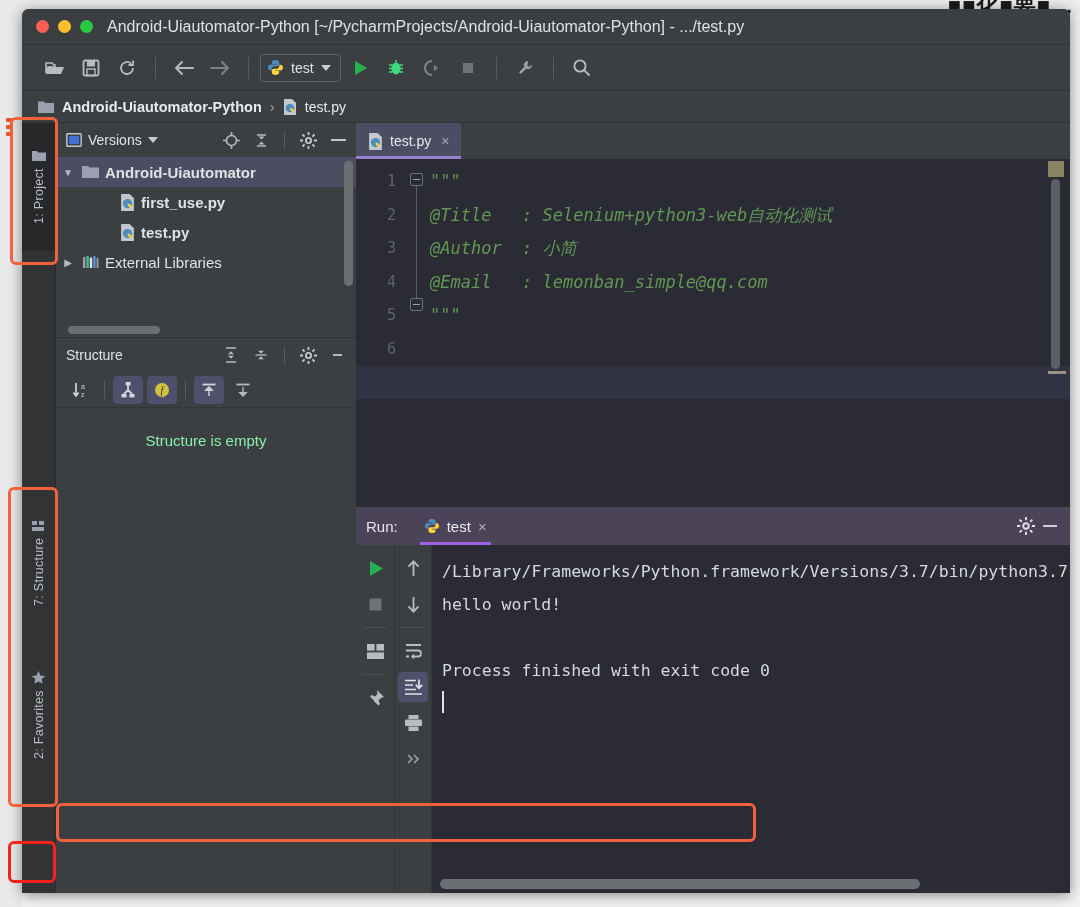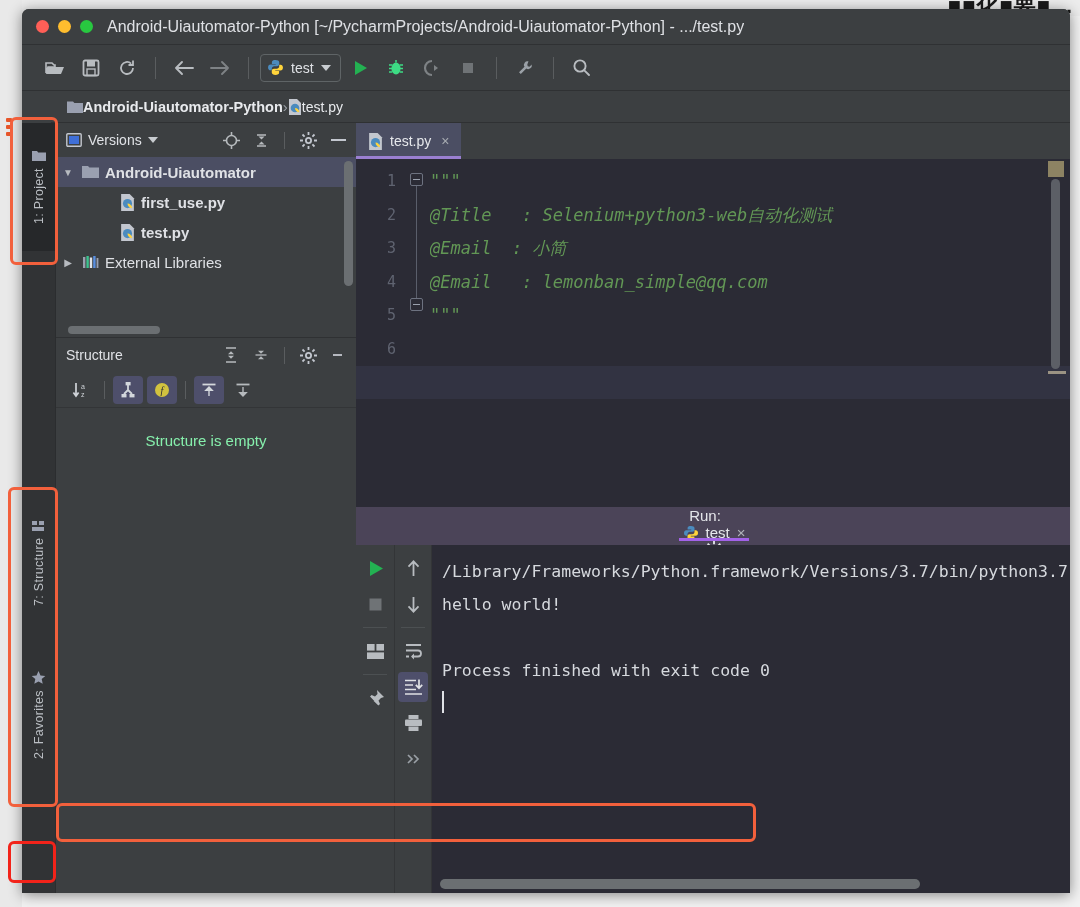--- a/index.html
+++ b/index.html
@@ -42,21 +42,21 @@
           border-radius:3px; cursor:pointer; }
   .sep { width:1px; height:22px; background:#5a5d5f; margin:0 9px; }
   #runconfig { display:flex; align-items:center; gap:7px; height:28px; padding:0 9px 0 6px;
                border:1px solid #5f6466; border-radius:4px; background:#3c3f41; cursor:pointer; }
   #runconfig-label { color:#dfe1e5; font-size:14px; }
   .caret-dn { width:0;height:0;border-left:5px solid transparent;border-right:5px solid transparent;
               border-top:6px solid #c8ccd0; }
 
   
   #breadcrumb { height:32px; background:#3c3f41; display:flex; align-items:center; padding-left:16px;
-                border-bottom:1px solid #2f3133;margin-left:29px; }
+                gap:8px; border-bottom:1px solid #2f3133; }
   #bc-project { color:#e8eaed; font-weight:bold; font-size:14.5px; }
   .bc-sep { color:#9aa0a6; font-size:15px; }
   #bc-file { color:#e8eaed; font-size:14px; }
 
   
   #body { position:relative; height:770px; display:flex; }
 
   
   #leftstrip { width:34px; background:#313335; position:relative; flex:none; border-right:1px solid #2b2d2f;}
   .vtool { position:absolute; left:0; width:34px; display:flex; align-items:center; justify-content:center;
@@ -124,21 +124,21 @@
   .str { color:#6a8759; }
   .brmatch { background:#3b4d5c; }
   #editor-scrollbar { position:absolute; right:10px; top:20px; width:9px; height:190px;
                       background:#5c5f66; border-radius:5px; }
   #editor-marker-top { position:absolute; right:6px; top:2px; width:16px; height:16px; background:#8d8363;}
   #editor-marker-line { position:absolute; right:4px; top:212px; width:18px; height:3px; background:#9b9383;}
   #caretline { position:absolute; left:0; right:0; top:207px; height:33px; background:#323342; }
 
   
   #runpanel { flex:1; display:flex; flex-direction:column; background:#2b2b35; min-height:0; }
-  #run-head { height:38px; background:#4b4458; display:flex; align-items:center; padding:0 8px 0 10px;flex-direction:column; }
+  #run-head { height:38px; background:#4b4458; display:flex; align-items:center; padding:0 8px 0 10px; }
   #run-label { color:#e4e6ea; font-size:15px; margin-right:18px; }
   #run-tab { display:flex; align-items:center; gap:7px; height:38px; padding:0 8px; position:relative;
              color:#e6e8ec; font-size:15px; cursor:pointer; }
   #run-tab::after { content:""; position:absolute; left:4px; right:4px; bottom:0; height:3px; background:#a262e8;}
   #run-tab .x { color:#b0b4ba; font-size:15px; }
   .rh-spacer { flex:1; }
   #run-body { flex:1; display:flex; min-height:0; }
   .runrail { width:38px; flex:none; background:#3c3f41; display:flex; flex-direction:column;
              align-items:center; padding-top:8px; gap:6px; }
   .runrail.second { background:#3c3f41; border-left:1px solid #333537; border-right:1px solid #333537;}
@@ -484,21 +484,21 @@
           <div class="foldline"></div>
           <div class="foldbox" style="top:14px;">
               <i></i>
             </div>
           <div class="foldbox" style="top:139px;">
               <i></i>
             </div>
         </div>
         <div id="code"><span class="cm">"""</span>
 <span class="cm">@Title   : Selenium+python3-web自动化测试</span>
-<span class="cm">@Email  : 小简</span>
+<span class="cm">@Author  : 小简</span>
 <span class="cm">@Email   : lemonban_simple@qq.com</span>
 <span class="cm">"""</span>
 <span></span>
 <span><span class="kw-fn">print</span><span class="paren brmatch">(</span><span class="str">"hello world!"</span><span class="paren brmatch">)</span></span></div>
         <div id="editor-marker-top"></div>
         <div id="editor-scrollbar"></div>
         <div id="editor-marker-line"></div>
       </div>
 
       <div id="runpanel">

